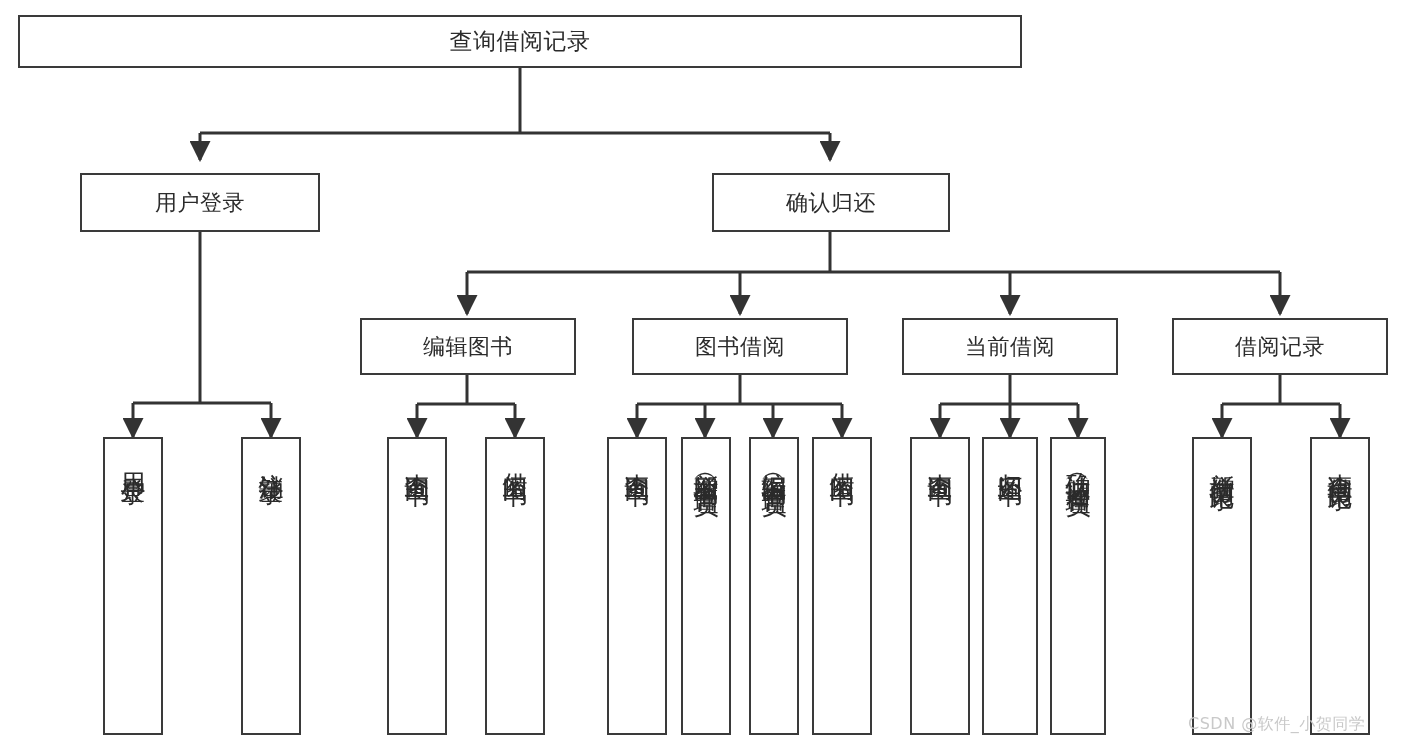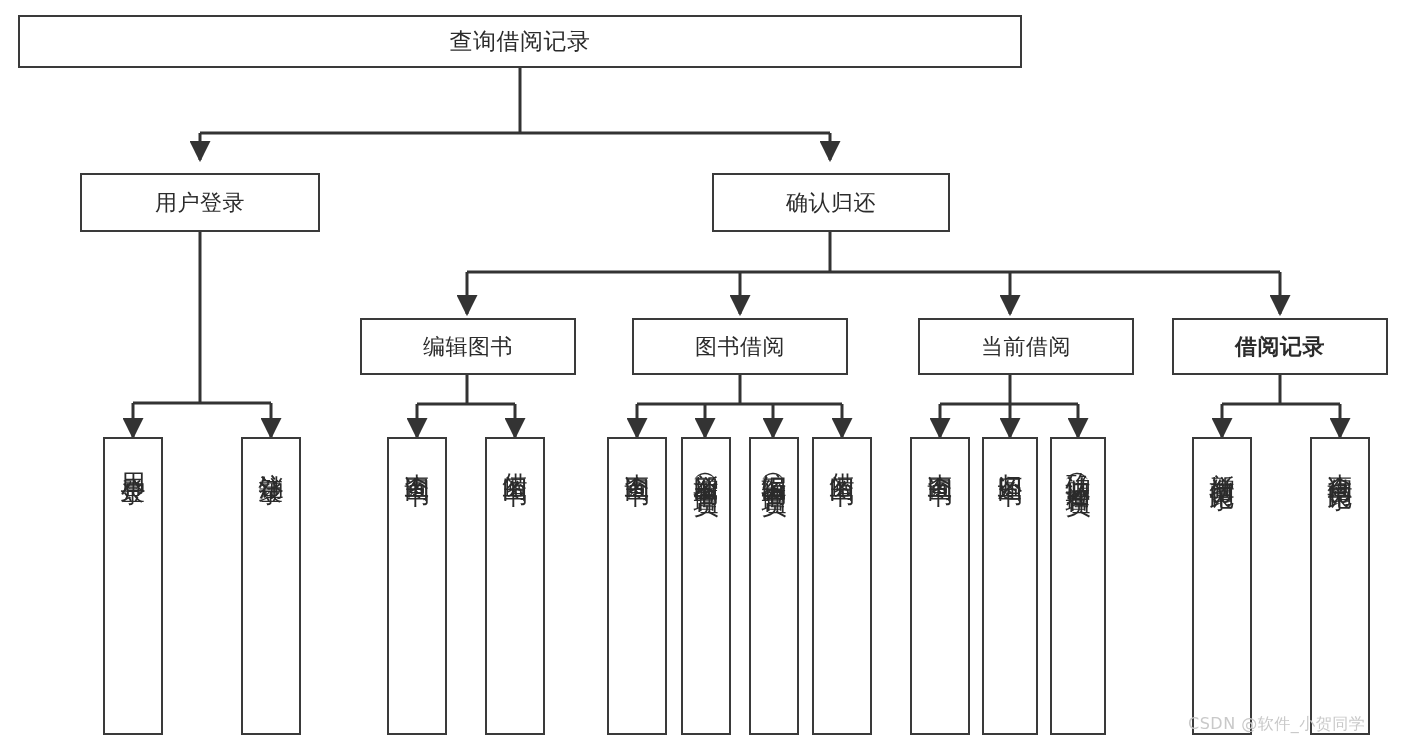--- a/index.html
+++ b/index.html
@@ -138,24 +138,24 @@
   <div class="node h" style="left:712px; top:173px; width:238px; height:59px;">
     <span class="label">确认归还</span>
   </div>
 
   <div class="node h" style="left:360px; top:318px; width:216px; height:57px;">
     <span class="label">编辑图书</span>
   </div>
   <div class="node h" style="left:632px; top:318px; width:216px; height:57px;justify-content:center;">
     <span class="label">图书借阅</span>
   </div>
-  <div class="node h" style="left:902px; top:318px; width:216px; height:57px;margin-left:16px;">
+  <div class="node h" style="left:902px; top:318px; width:216px; height:57px;">
     <span class="label">当前借阅</span>
   </div>
-  <div class="node h" style="left:1172px; top:318px; width:216px; height:57px;font-weight:bold;">
+  <div class="node h" style="left:1172px; top:318px; width:216px; height:57px;">
     <span class="label">借阅记录</span>
   </div>
 
   <div class="node v" style="left:103px; top:437px; width:60px; height:298px;">
     <span class="label">用户登录</span>
   </div>
   <div class="node v" style="left:241px; top:437px; width:60px; height:298px;">
     <span class="label">注销登录</span>
   </div>
 

